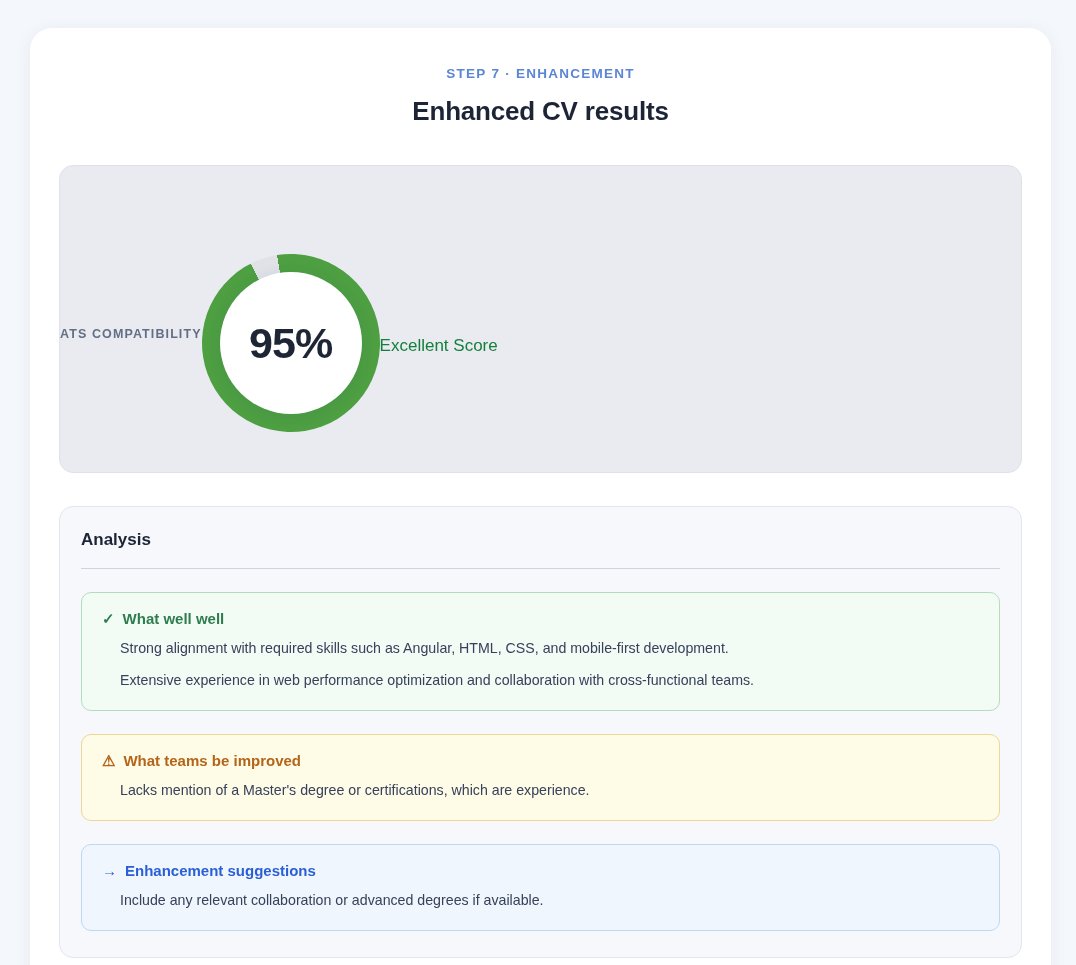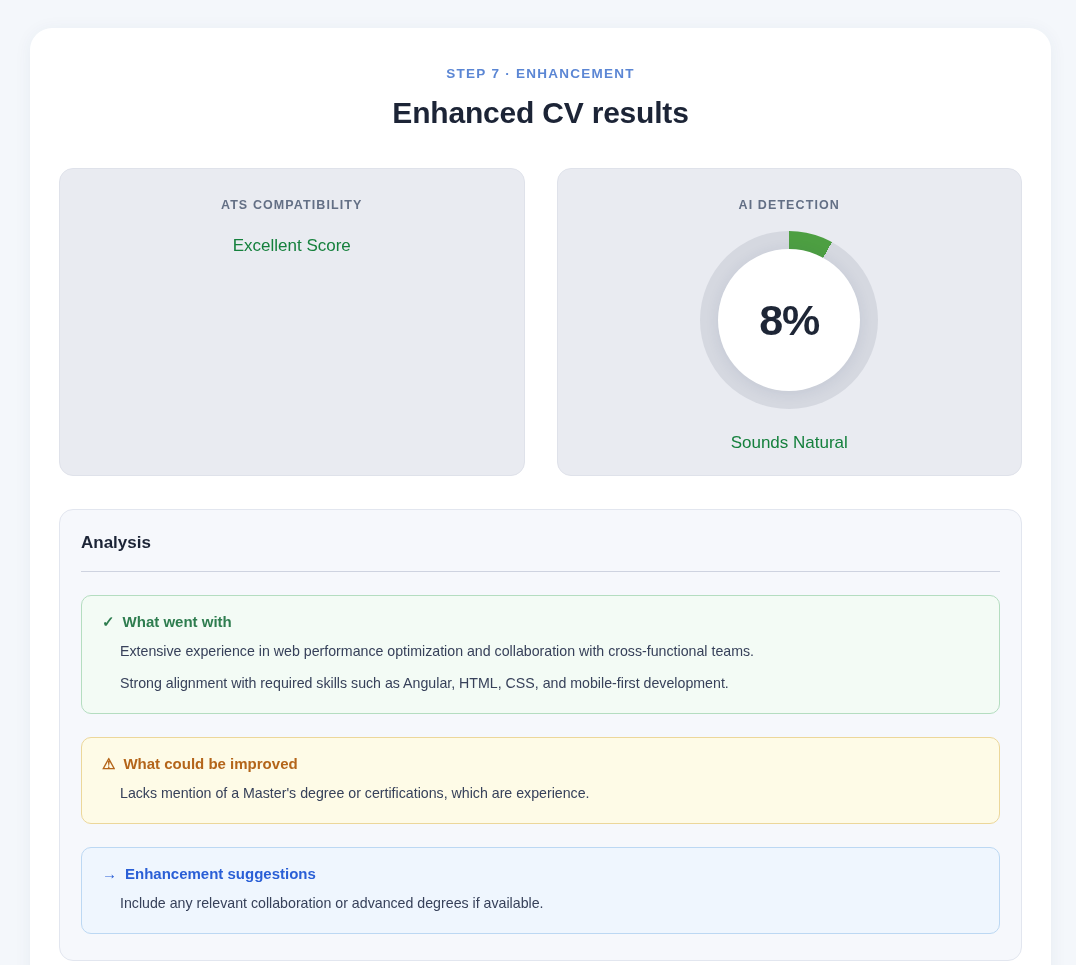--- a/index.html
+++ b/index.html
@@ -35,42 +35,42 @@
     text-align: center;
     font-size: 13.5px;
     font-weight: bold;
     letter-spacing: 1.25px;
     color: #5b86d4;
   }
 
   .page-title {
     margin-top: 15px;
     text-align: center;
-    font-size: 30px;
+    font-size: 26px;
     font-weight: bold;
     color: #1c2436;
     letter-spacing: -0.2px;
   }
 
   
   .gauge-row {
     display: flex;
     gap: 32px;
     padding: 0 29px;
     margin-top: 38px;
   }
 
   .gauge-card {
     flex: 1 1 0;
     height: 308px;
     background: #e9ebf1;
     border: 1px solid #dfe2ea;
     border-radius: 14px;
     display: flex;
-    flex-direction: column;
+    flex-direction: row;
     align-items: center;
     padding-top: 29px;
   }
 
   .gauge-caption {
     font-size: 12.5px;
     font-weight: bold;
     letter-spacing: 1.1px;
     color: #636f85;
   }
@@ -175,53 +175,49 @@
 
 <div class="panel">
 
   <div class="step-label">STEP 7 · ENHANCEMENT</div>
   <div class="page-title">Enhanced CV results</div>
 
   <div class="gauge-row">
 
     <div class="gauge-card">
       <div class="gauge-caption">ATS COMPATIBILITY</div>
+      <div class="gauge-wrap">
+        <div class="gauge-ring" id="ring0" style="background: conic-gradient(rgb(77, 159, 66) 0deg, rgb(77, 159, 66) 342deg, rgb(224, 226, 232) 342deg, rgb(224, 226, 232) 360deg); transform: rotate(-9deg);"></div>
+        <div class="gauge-hole">
+          <span class="gauge-value">95%</span>
+        </div>
+      </div>
       <div class="gauge-sub">Excellent Score</div>
     </div>
 
-    <div class="gauge-card">
-      <div class="gauge-caption">AI DETECTION</div>
-      <div class="gauge-wrap">
-        <div class="gauge-ring" id="ring1" style="background: conic-gradient(rgb(77, 159, 66) 0deg, rgb(77, 159, 66) 28.8deg, rgb(213, 216, 224) 28.8deg, rgb(213, 216, 224) 360deg); transform: none;"></div>
-        <div class="gauge-hole">
-          <span class="gauge-value">8%</span>
-        </div>
-      </div>
-      <div class="gauge-sub">Sounds Natural</div>
-    </div>
 
   </div>
 
   <div class="analysis-card">
     <div class="analysis-title">Analysis</div>
     <div class="analysis-divider"></div>
 
     <div class="note good">
       <div class="note-head">
         <span class="note-icon">✓</span>
-        <span>What went with</span>
-      </div>
+        <span>What well well</span>
+      </div>
+      <div class="note-line">Strong alignment with required skills such as Angular, HTML, CSS, and mobile-first development.</div>
       <div class="note-line">Extensive experience in web performance optimization and collaboration with cross-functional teams.</div>
-      <div class="note-line">Strong alignment with required skills such as Angular, HTML, CSS, and mobile-first development.</div>
     </div>
 
     <div class="note warn">
       <div class="note-head">
         <span class="note-icon">⚠</span>
-        <span>What could be improved</span>
+        <span>What teams be improved</span>
       </div>
       <div class="note-line">Lacks mention of a Master's degree or certifications, which are experience.</div>
     </div>
 
     <div class="note info">
       <div class="note-head">
         <span class="note-icon">→</span>
         <span>Enhancement suggestions</span>
       </div>
       <div class="note-line">Include any relevant collaboration or advanced degrees if available.</div>

